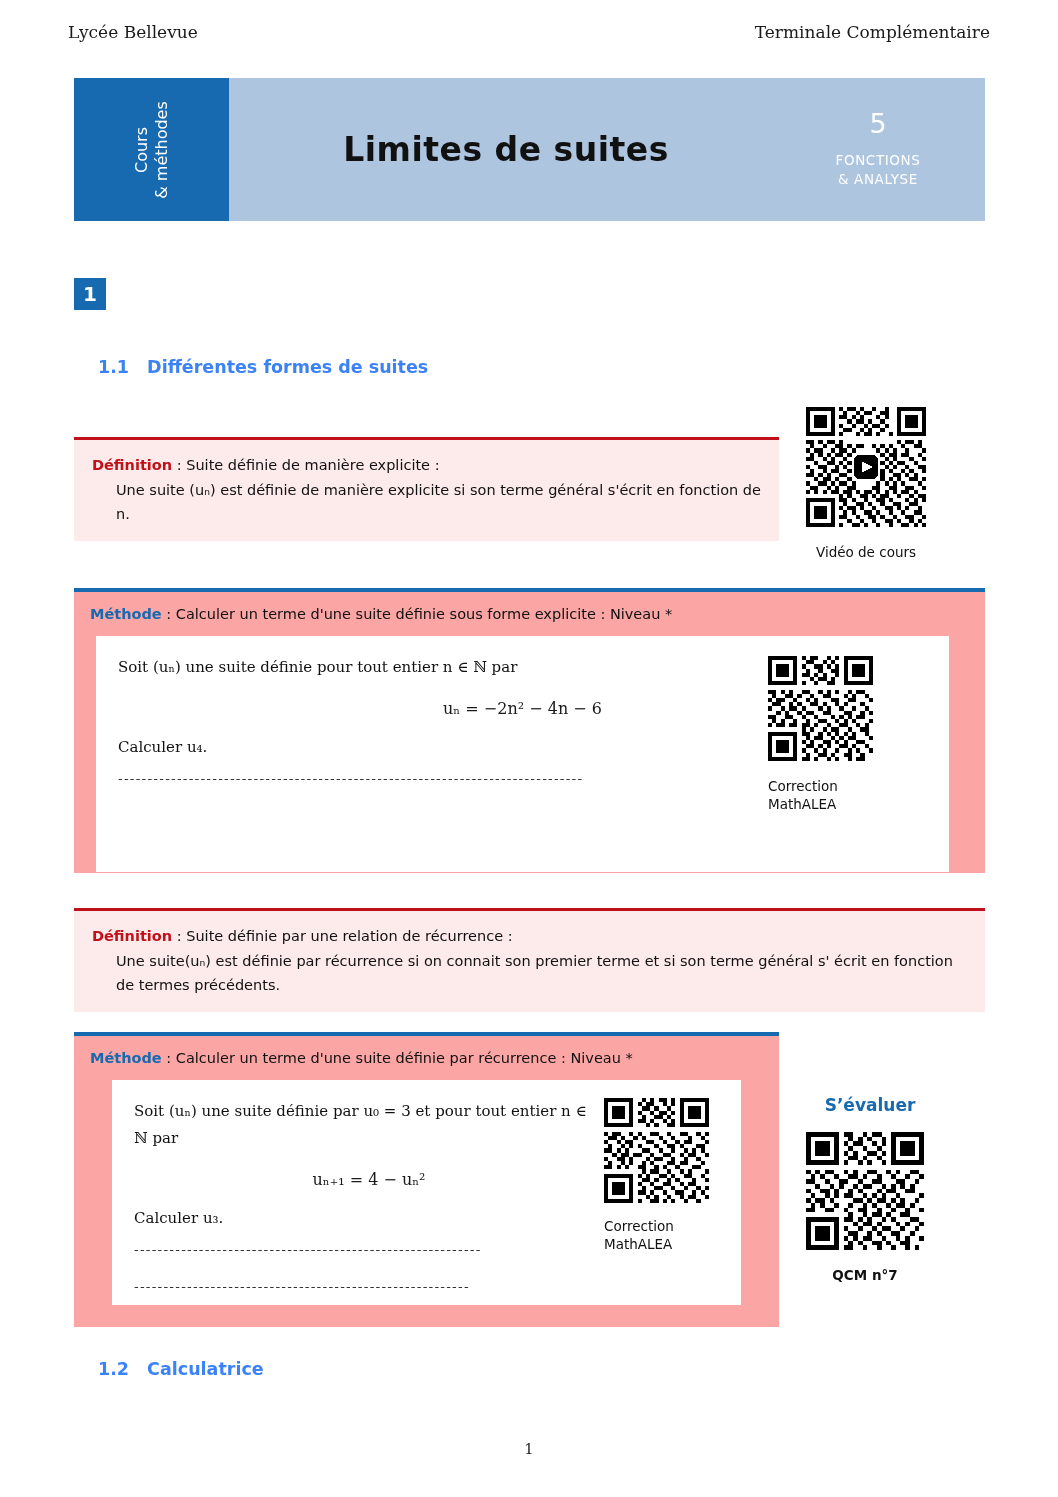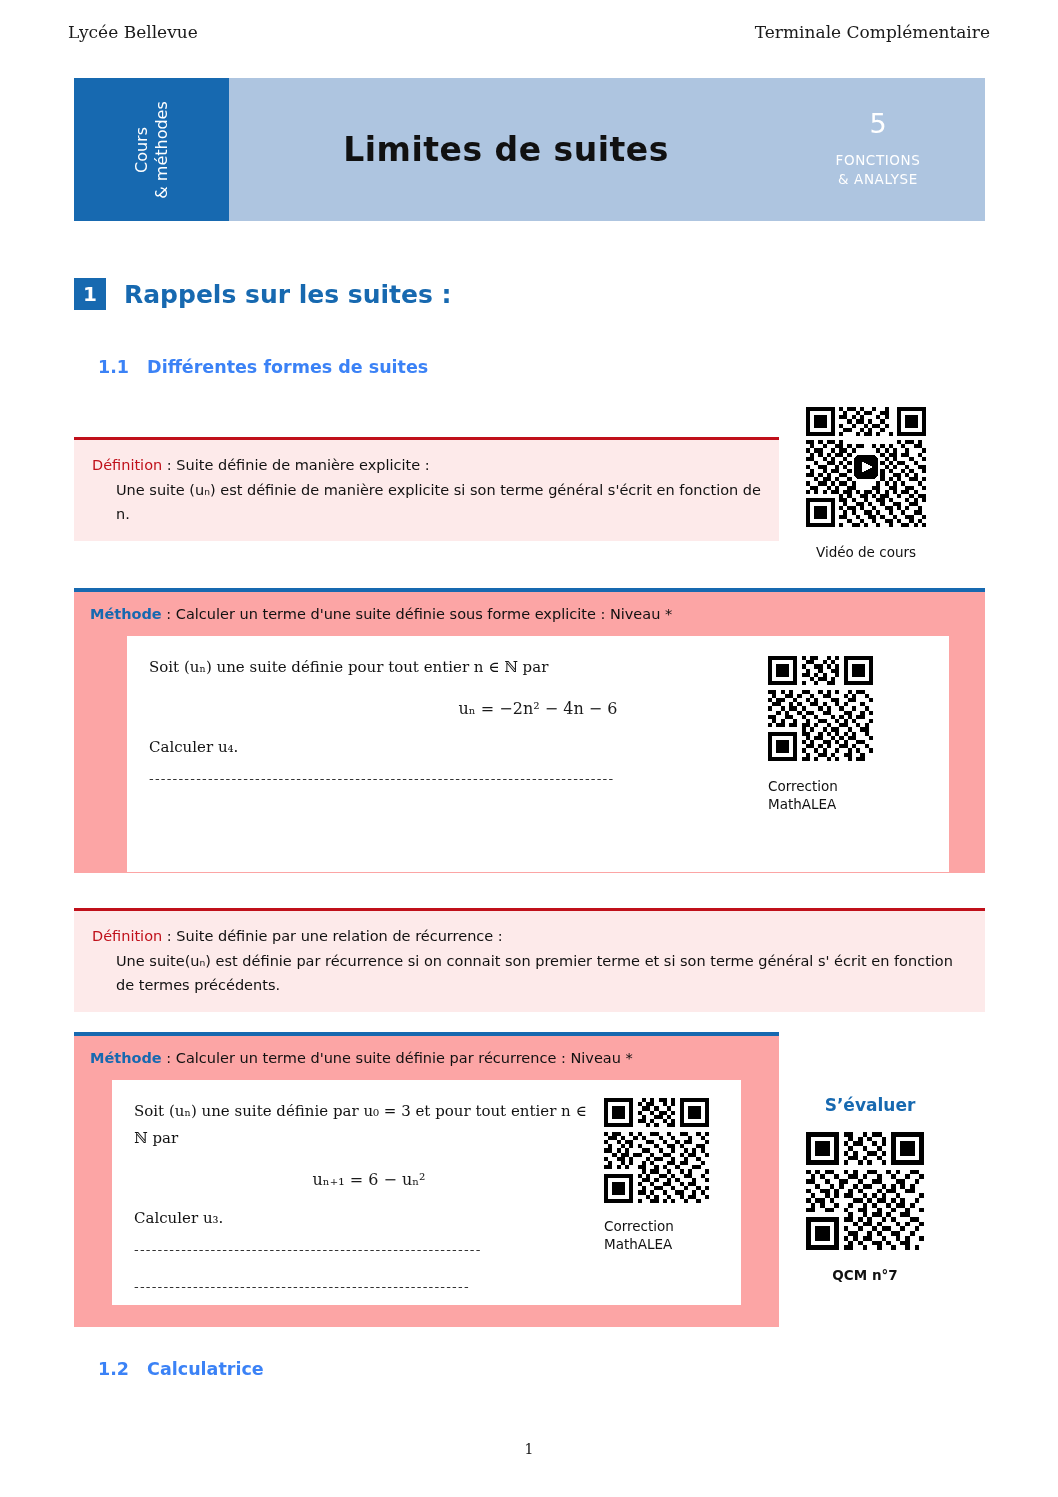--- a/index.html
+++ b/index.html
@@ -138,21 +138,21 @@
     background: #fdeaea;
     border-top: 3px solid #c0101a;
     box-sizing: border-box;
     padding: 13px 18px 14px 18px;
     font-size: 14.5px;
     line-height: 1.7;
     color: #111;
   }
   .def-box .lbl {
     color: #c0101a;
-    font-weight: normal;
+    font-weight: bold;
   }
   .def-box .ln2 { display: block; padding-left: 24px; }
   #def-box-1 { top: 437px; left: 74px; width: 705px; }
   #def-box-2 { top: 908px; left: 74px; width: 911px; }
   #def-box-2 .ln2 { padding-left: 24px; }
 
   
   .meth-box {
     position: absolute;
     background: #fca5a5;
@@ -169,21 +169,21 @@
     color: #1769b0;
     font-weight: bold;
   }
   .meth-inner {
     background: #ffffff;
     box-sizing: border-box;
     padding: 18px 22px 16px 22px;
     position: relative;
   }
   #meth-box-1 { top: 588px; left: 74px; width: 911px; height: 285px; }
-  #meth-box-1 .meth-inner { height: 236px; margin-left: 37px; margin-right: 20px; }
+  #meth-box-1 .meth-inner { height: 236px; margin-left: 6px; margin-right: 20px; }
   #meth-box-2 { top: 1032px; left: 74px; width: 705px; height: 295px; }
   #meth-box-2 .meth-inner { height: 225px; margin-left: 22px; margin-right: 22px; }
 
   .math-line {
     font-family: "DejaVu Serif", serif;
     font-size: 15px;
     line-height: 1.8;
     color: #111;
   }
   .math-center {
@@ -268,21 +268,20 @@
       <div class="banner-num">5</div>
       <div class="banner-sub">
         <div>FONCTIONS</div>
         <div>&amp; ANALYSE</div>
       </div>
     </div>
   </div>
 
   <div class="section-head">
     <div class="section-num">1</div>
-    <div class="section-title">Rappels sur les suites :</div>
   </div>
 
   <div class="subsection" id="subsection-1-1">
     <span class="sub-num">1.1</span>
     <span>Différentes formes de suites</span>
   </div>
 
   <div class="def-box" id="def-box-1">
     <div>
       <span class="lbl">Définition</span><span> : Suite définie de manière explicite :</span>
@@ -729,21 +728,21 @@
     </div>
     <span class="ln2">Une suite(uₙ) est définie par récurrence si on connait son premier terme et si son terme général s' écrit en fonction de termes précédents.</span>
   </div>
 
   <div class="meth-box" id="meth-box-2">
     <div class="meth-head">
       <span class="lbl">Méthode</span><span> : Calculer un terme d'une suite définie par récurrence : Niveau *</span>
     </div>
     <div class="meth-inner">
       <div class="math-line" style="max-width:470px;">Soit (uₙ) une suite définie par u₀ = 3 et pour tout entier n ∈ ℕ par</div>
-      <div class="math-center" style="max-width:470px;">uₙ₊₁ = 6 − uₙ²</div>
+      <div class="math-center" style="max-width:470px;">uₙ₊₁ = 4 − uₙ²</div>
       <div class="math-line">Calculer u₃.</div>
       <div class="dots">-----------------------------------------------------------</div>
       <div class="dots" style="margin-top:22px;">---------------------------------------------------------</div>
     </div>
   </div>
 
   <div class="qr-wrap" id="qr-corr-2-wrap">
     <svg class="qr" width="105" height="105" viewBox="0 0 25 25" shape-rendering="crispEdges">
       <rect width="25" height="25" fill="#fff"></rect>
       <g fill="#000">

